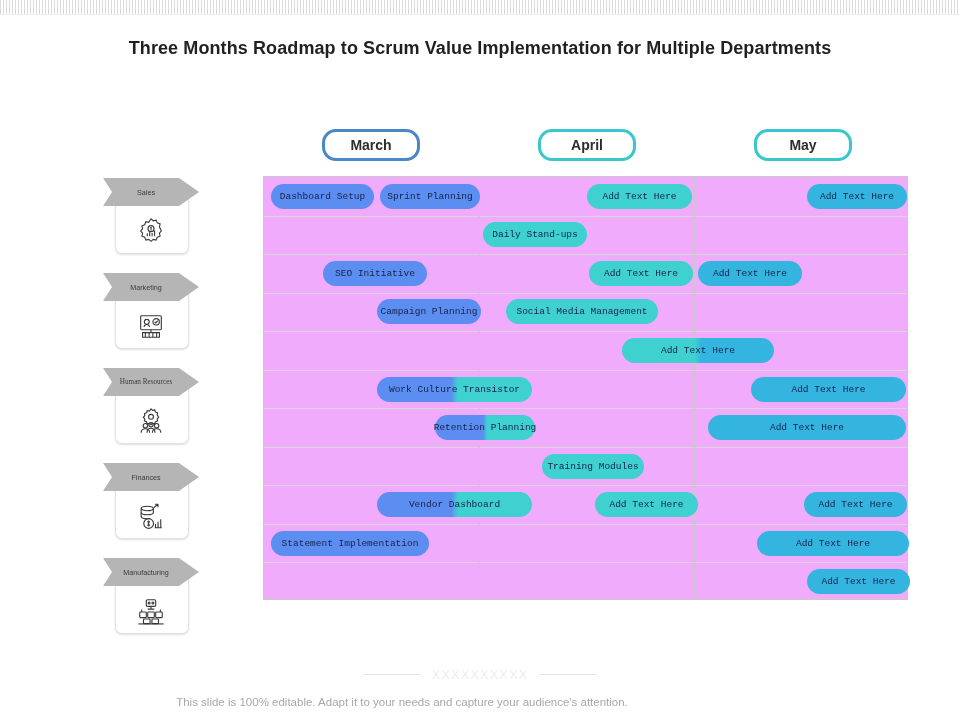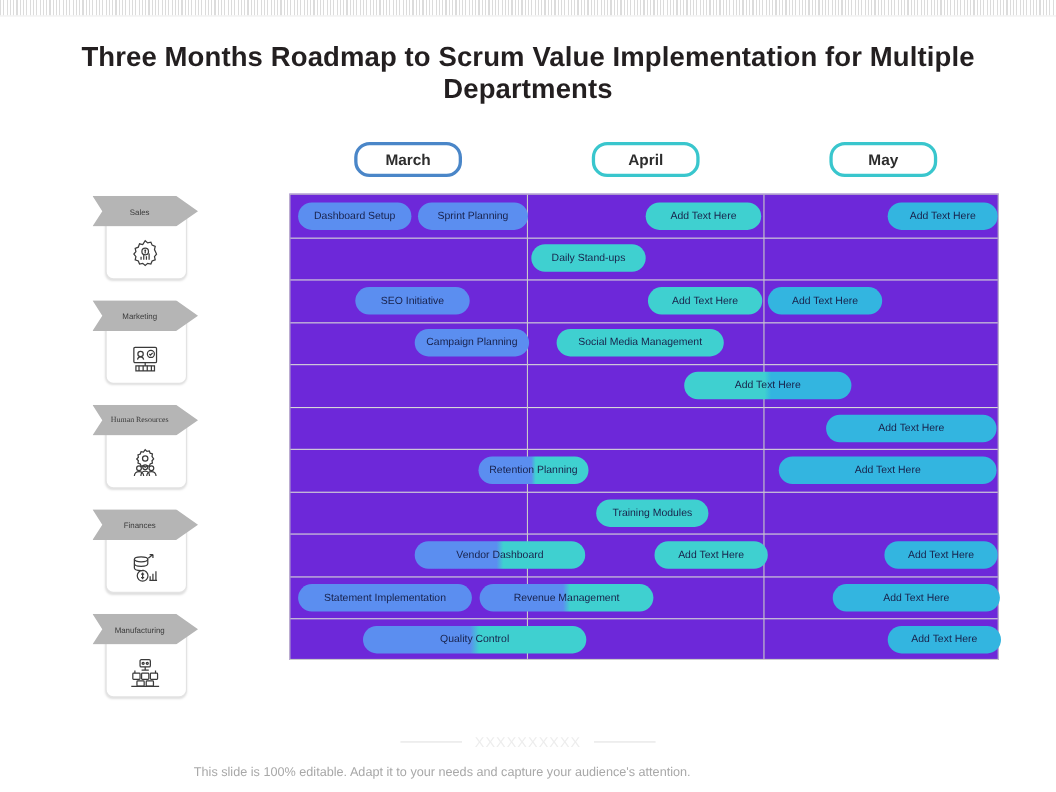--- a/index.html
+++ b/index.html
@@ -14,38 +14,38 @@
     position:absolute;left:0;top:0;width:960px;height:14px;
     background:repeating-linear-gradient(90deg,#dcdcdc 0px,#dcdcdc 1px,#ffffff 1px,#ffffff 3px);
   }
   .top-band-edge{
     position:absolute;left:0;top:14px;width:960px;height:1px;background:#eeeeee;
   }
 
   
   .title{
     position:absolute;left:0;top:38px;width:960px;
-    text-align:center;font-size:25px;font-weight:bold;color:#231f20;
+    text-align:center;font-size:18px;font-weight:bold;color:#231f20;
     letter-spacing:.1px;
   }
 
   
   .month{
     position:absolute;height:32px;background:#ffffff;
     display:flex;align-items:center;justify-content:center;
     font-size:14px;font-weight:bold;color:#2d2d2d;box-sizing:border-box;border-radius:14px;
   }
   #m0{left:322px;top:129px;width:98px;border:3px solid #4a86c8;}
   #m1{left:538px;top:129px;width:98px;border:3px solid #39c6cd;}
   #m2{left:754px;top:129px;width:98px;border:3px solid #39c6cd;}
 
   
   .grid{
     position:absolute;left:263px;top:176px;width:645px;height:424px;
-    border:1px solid #c9c9c9;box-sizing:border-box;background:#6d28d9;
+    border:1px solid #c9c9c9;box-sizing:border-box;background:#f0abfc;font-family:Liberation Mono, monospace;
   }
   .vline{position:absolute;top:0;width:1px;height:100%;background:#c9c9c9;}
   .vline.v1{left:215px;} .vline.v2{left:430px;}
   .hline{position:absolute;left:0;width:100%;height:1px;background:#d7d7d7;}
 
   
   .rows{position:absolute;left:0;top:0;width:100%;height:100%;}
 
   
   .bar{
@@ -54,21 +54,21 @@
     font-size:9.5px;color:#18214a;white-space:nowrap;
     box-sizing:border-box;padding:0 6px;
   }
   .c-blue  {background:#5b8ef0;}
   .c-teal  {background:#3fd0d0;}
   .c-cyan  {background:#33b5e0;}
   .c-bt    {background:linear-gradient(90deg,#5b8ef0 0%,#5b8ef0 48%,#3fd0d0 52%,#3fd0d0 100%);}
   .c-tc    {background:linear-gradient(90deg,#3fd0d0 0%,#3fd0d0 48%,#33b5e0 52%,#33b5e0 100%);}
 
   
-  .dept{position:absolute;left:84px;width:96px;height:76px;}
+  .dept{position:absolute;left:103px;width:96px;height:76px;}
   .dept-card{
     position:absolute;left:12px;top:14px;width:72px;height:60px;
     background:#ffffff;border:1px solid #e3e3e3;border-radius:7px;
     box-shadow:0 1px 2px rgba(0,0,0,.13);
   }
   .dept-arrow{
     position:absolute;left:0;top:0;width:96px;height:28px;
     background:#b5b5b5;
     clip-path:polygon(0 0,76px 0,96px 50%,76px 100%,0 100%,9px 50%);
     display:flex;align-items:center;justify-content:center;
@@ -220,31 +220,30 @@
       <div class="bar c-blue" style="left: 116px; width: 100px; top: 6.77273px;">Sprint Planning</div>
       <div class="bar c-teal" style="left: 323px; width: 105px; top: 6.77273px;">Add Text Here</div>
       <div class="bar c-cyan" style="left: 543px; width: 100px; top: 6.77273px;">Add Text Here</div>
       <div class="bar c-teal" style="left: 219px; width: 104px; top: 45.3182px;">Daily Stand-ups</div>
       <div class="bar c-blue" style="left: 59px; width: 104px; top: 83.8636px;">SEO Initiative</div>
       <div class="bar c-teal" style="left: 325px; width: 104px; top: 83.8636px;">Add Text Here</div>
       <div class="bar c-cyan" style="left: 434px; width: 104px; top: 83.8636px;">Add Text Here</div>
       <div class="bar c-blue" style="left: 113px; width: 104px; top: 122.409px;">Campaign Planning</div>
       <div class="bar c-teal" style="left: 242px; width: 152px; top: 122.409px;">Social Media  Management</div>
       <div class="bar c-tc" style="left: 358px; width: 152px; top: 160.955px;">Add Text Here</div>
+      <div class="bar c-bt" style="left: 113px; width: 155px; top: 199.5px;">Work Culture Transistor</div>
       <div class="bar c-cyan" style="left: 487px; width: 155px; top: 199.5px;">Add Text Here</div>
       <div class="bar c-bt" style="left: 171px; width: 100px; top: 238.045px;">Retention Planning</div>
       <div class="bar c-cyan" style="left: 444px; width: 198px; top: 238.045px;">Add Text Here</div>
       <div class="bar c-teal" style="left: 278px; width: 102px; top: 276.591px;">Training  Modules</div>
       <div class="bar c-bt" style="left: 113px; width: 155px; top: 315.136px;">Vendor  Dashboard</div>
       <div class="bar c-teal" style="left: 331px; width: 103px; top: 315.136px;">Add Text Here</div>
       <div class="bar c-cyan" style="left: 540px; width: 103px; top: 315.136px;">Add Text Here</div>
       <div class="bar c-blue" style="left: 7px; width: 158px; top: 353.682px;">Statement Implementation</div>
-      <div class="bar c-bt" style="left: 172px; width: 158px; top: 353.682px;">Revenue Management</div>
       <div class="bar c-cyan" style="left: 493px; width: 152px; top: 353.682px;">Add Text Here</div>
-      <div class="bar c-bt" style="left: 66px; width: 203px; top: 392.227px;">Quality Control</div>
       <div class="bar c-cyan" style="left: 543px; width: 103px; top: 392.227px;">Add Text Here</div>
     </div>
 </div>
 
 <div class="deco">
   <div class="deco-line"></div>
   <div class="deco-x">XXXXXXXXXX</div>
   <div class="deco-line"></div>
 </div>
 

